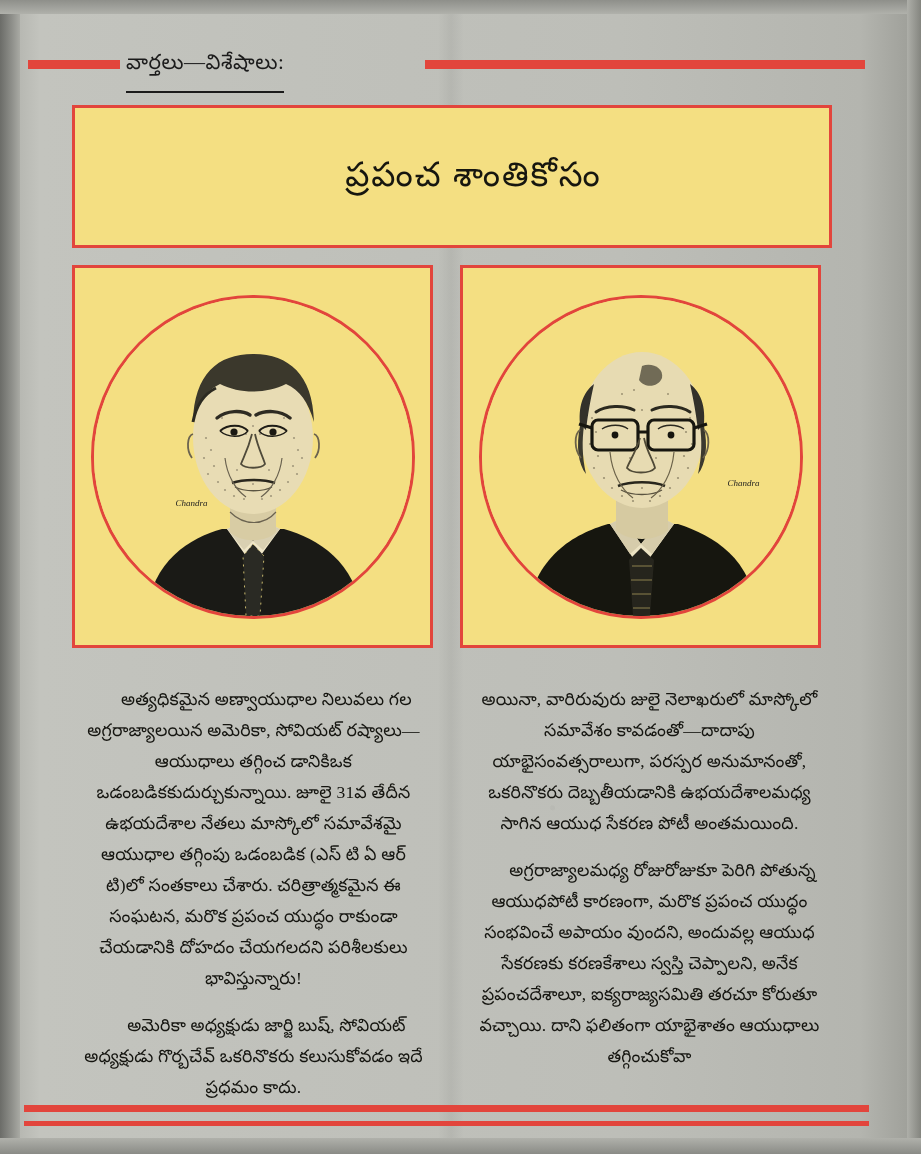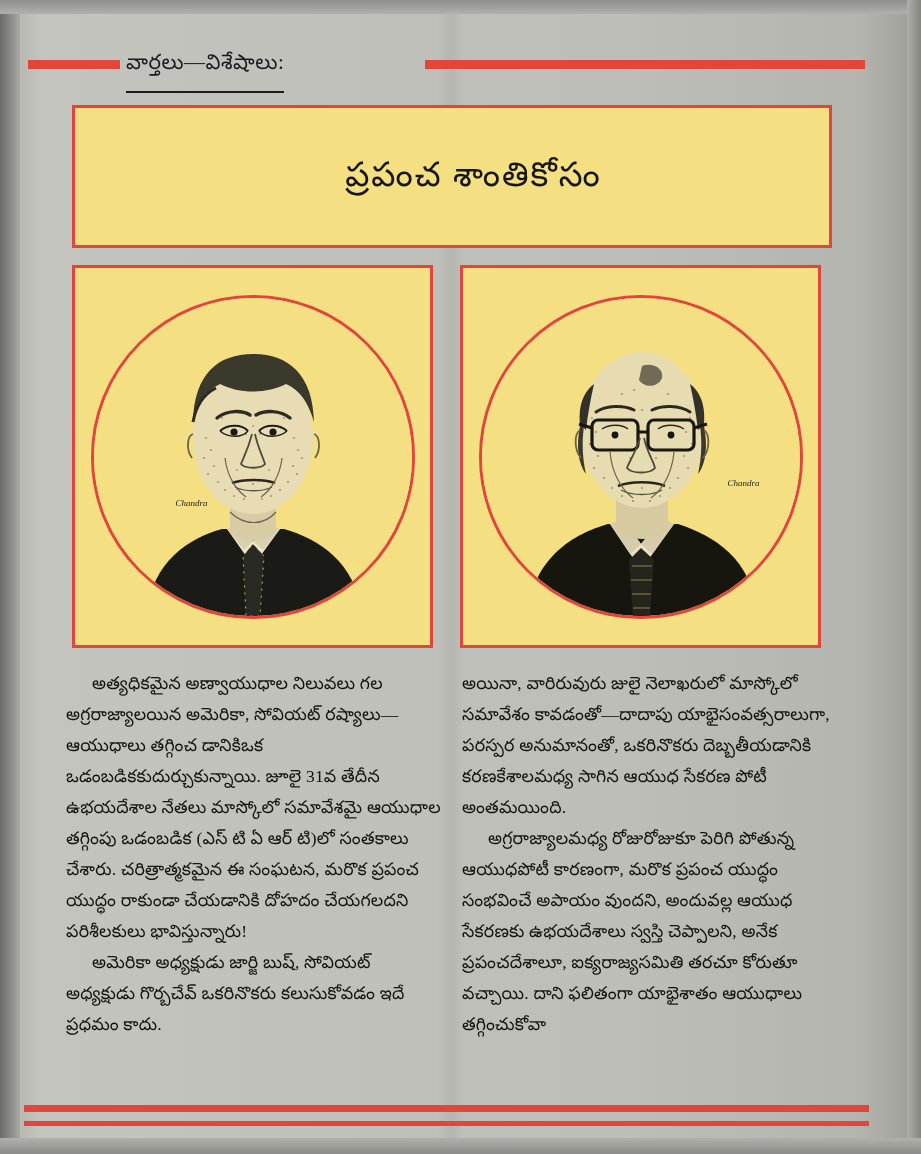--- a/index.html
+++ b/index.html
@@ -150,21 +150,21 @@
     top: 668px;
     width: 375px;
     font-family: "Liberation Serif", serif;
     font-size: 17.5px;
     line-height: 31px;
     color: #14140f;
     letter-spacing: .2px;
   }
   .col.left  { left: 66px; }
   .col.right { left: 462px; }
-  .col p { margin: 0; }
+  .col p { margin: 16px; text-align: center; }
   .col p.indent { text-indent: 26px; }
   .col p + p { margin-top: 0; }
 
   
   .fold {
     position: absolute;
     left: 438px; top: 0;
     width: 26px; height: 1154px;
     background: linear-gradient(90deg, rgba(0,0,0,0.00), rgba(0,0,0,0.05), rgba(0,0,0,0.00));
     pointer-events: none;
@@ -352,19 +352,19 @@
       <div class="sig right-sig">Chandra</div>
     </div>
   </div>
 
   <div class="col left">
     <p class="indent">అత్యధికమైన అణ్వాయుధాల నిలువలు గల అగ్రరాజ్యాలయిన అమెరికా, సోవియట్ రష్యాలు—ఆయుధాలు తగ్గించ డానికిఒక ఒడంబడికకుదుర్చుకున్నాయి. జూలై 31వ తేదీన ఉభయదేశాల నేతలు మాస్కోలో సమావేశమై ఆయుధాల తగ్గింపు ఒడంబడిక (ఎస్ టి ఏ ఆర్ టి)లో సంతకాలు చేశారు. చరిత్రాత్మకమైన ఈ సంఘటన, మరొక ప్రపంచ యుద్ధం రాకుండా చేయడానికి దోహదం చేయగలదని పరిశీలకులు భావిస్తున్నారు!</p>
     <p class="indent">అమెరికా అధ్యక్షుడు జార్జి బుష్, సోవియట్ అధ్యక్షుడు గొర్బచేవ్ ఒకరినొకరు కలుసుకోవడం ఇదే ప్రధమం కాదు.</p>
   </div>
 
   <div class="col right">
-    <p>అయినా, వారిరువురు జులై నెలాఖరులో మాస్కోలో సమావేశం కావడంతో—దాదాపు యాభైసంవత్సరాలుగా, పరస్పర అనుమానంతో, ఒకరినొకరు దెబ్బతీయడానికి కరణకేశాలమధ్య సాగిన ఆయుధ సేకరణ పోటీ అంతమయింది.</p>
-    <p class="indent">అగ్రరాజ్యాలమధ్య రోజురోజుకూ పెరిగి పోతున్న ఆయుధపోటీ కారణంగా, మరొక ప్రపంచ యుద్ధం సంభవించే అపాయం వుందని, అందువల్ల ఆయుధ సేకరణకు ఉభయదేశాలు స్వస్తి చెప్పాలని, అనేక ప్రపంచదేశాలూ, ఐక్యరాజ్యసమితి తరచూ కోరుతూ వచ్చాయి. దాని ఫలితంగా యాభైశాతం ఆయుధాలు తగ్గించుకోవా</p>
+    <p>అయినా, వారిరువురు జులై నెలాఖరులో మాస్కోలో సమావేశం కావడంతో—దాదాపు యాభైసంవత్సరాలుగా, పరస్పర అనుమానంతో, ఒకరినొకరు దెబ్బతీయడానికి ఉభయదేశాలమధ్య సాగిన ఆయుధ సేకరణ పోటీ అంతమయింది.</p>
+    <p class="indent">అగ్రరాజ్యాలమధ్య రోజురోజుకూ పెరిగి పోతున్న ఆయుధపోటీ కారణంగా, మరొక ప్రపంచ యుద్ధం సంభవించే అపాయం వుందని, అందువల్ల ఆయుధ సేకరణకు కరణకేశాలు స్వస్తి చెప్పాలని, అనేక ప్రపంచదేశాలూ, ఐక్యరాజ్యసమితి తరచూ కోరుతూ వచ్చాయి. దాని ఫలితంగా యాభైశాతం ఆయుధాలు తగ్గించుకోవా</p>
   </div>
 
   <div class="rule rule-bottom-a"></div>
   <div class="rule rule-bottom-b"></div>
 </div>
 
 </body></html>

